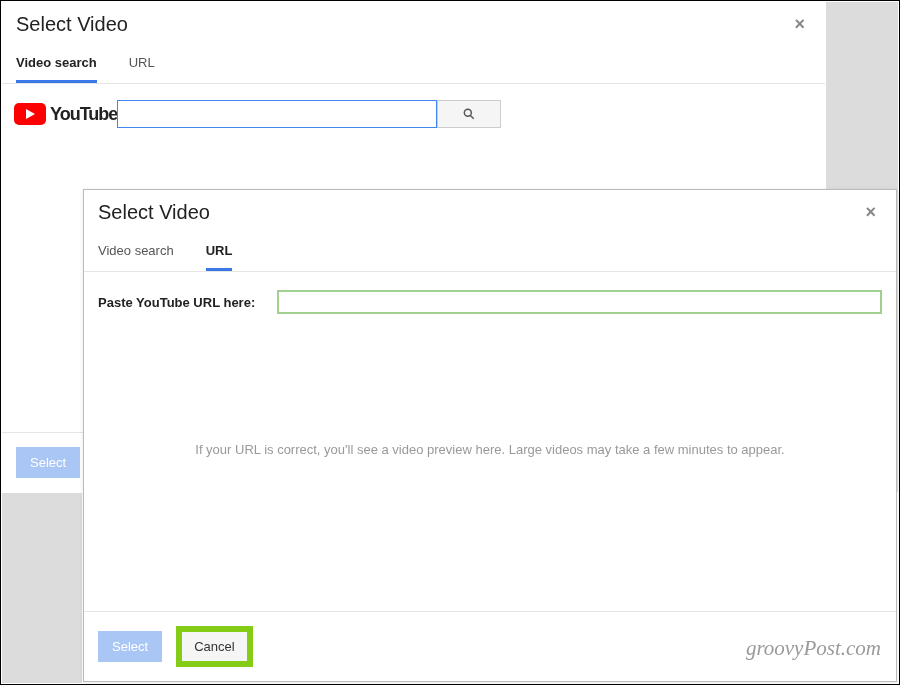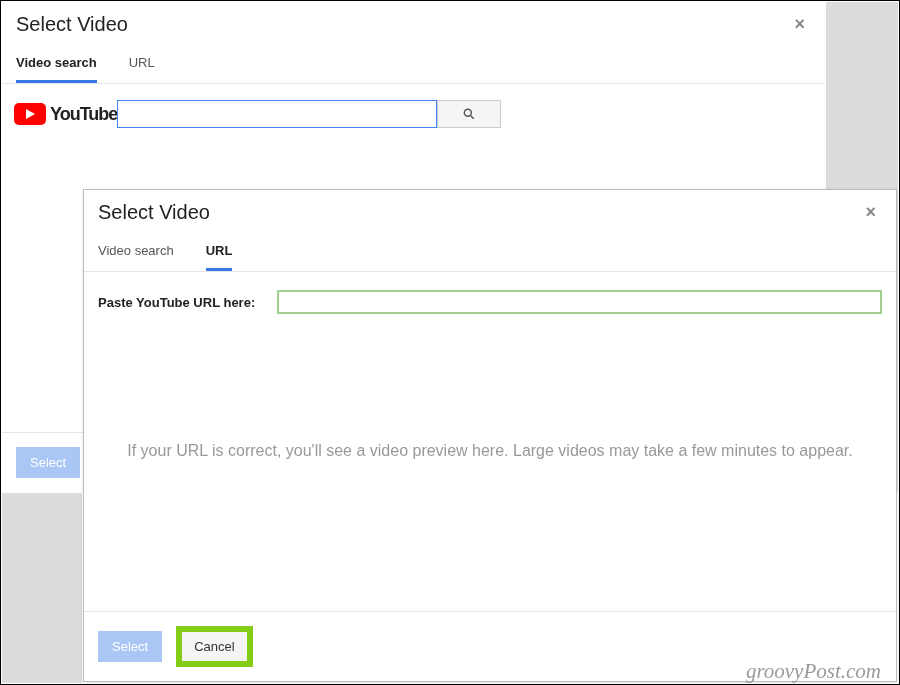--- a/index.html
+++ b/index.html
@@ -205,21 +205,21 @@
     border: 2px solid #a0cf8e;
     padding: 0 6px;
     font-size: 13px;
     outline: none;
   }
   .preview-area {
     text-align: center;
     padding: 110px 30px 0 30px;
   }
   .preview-text1 {
-    font-size: 16px;
+    font-size: 13px;
     color: #999;
     margin-bottom: 8px;
   }
   .preview-text2 {
     font-size: 11.5px;
     color: #aaa;
   }
   .dialog2-footer {
     position: absolute;
     bottom: 0;
@@ -236,21 +236,21 @@
     background: #f5f5f5;
     color: #333;
     border: 6px solid #84cc16;
     font-size: 13px;
     padding: 7px 12px;
     cursor: pointer;
   }
   .watermark {
     position: absolute;
     right: 18px;
-    bottom: 0;
+    bottom: 23px;
     font-family: Georgia, 'Times New Roman', serif;
     font-style: italic;
     font-size: 21px;
     color: #9a9a9a;
     z-index: 50;
   }
 </style>
 </head>
 <body>
 

